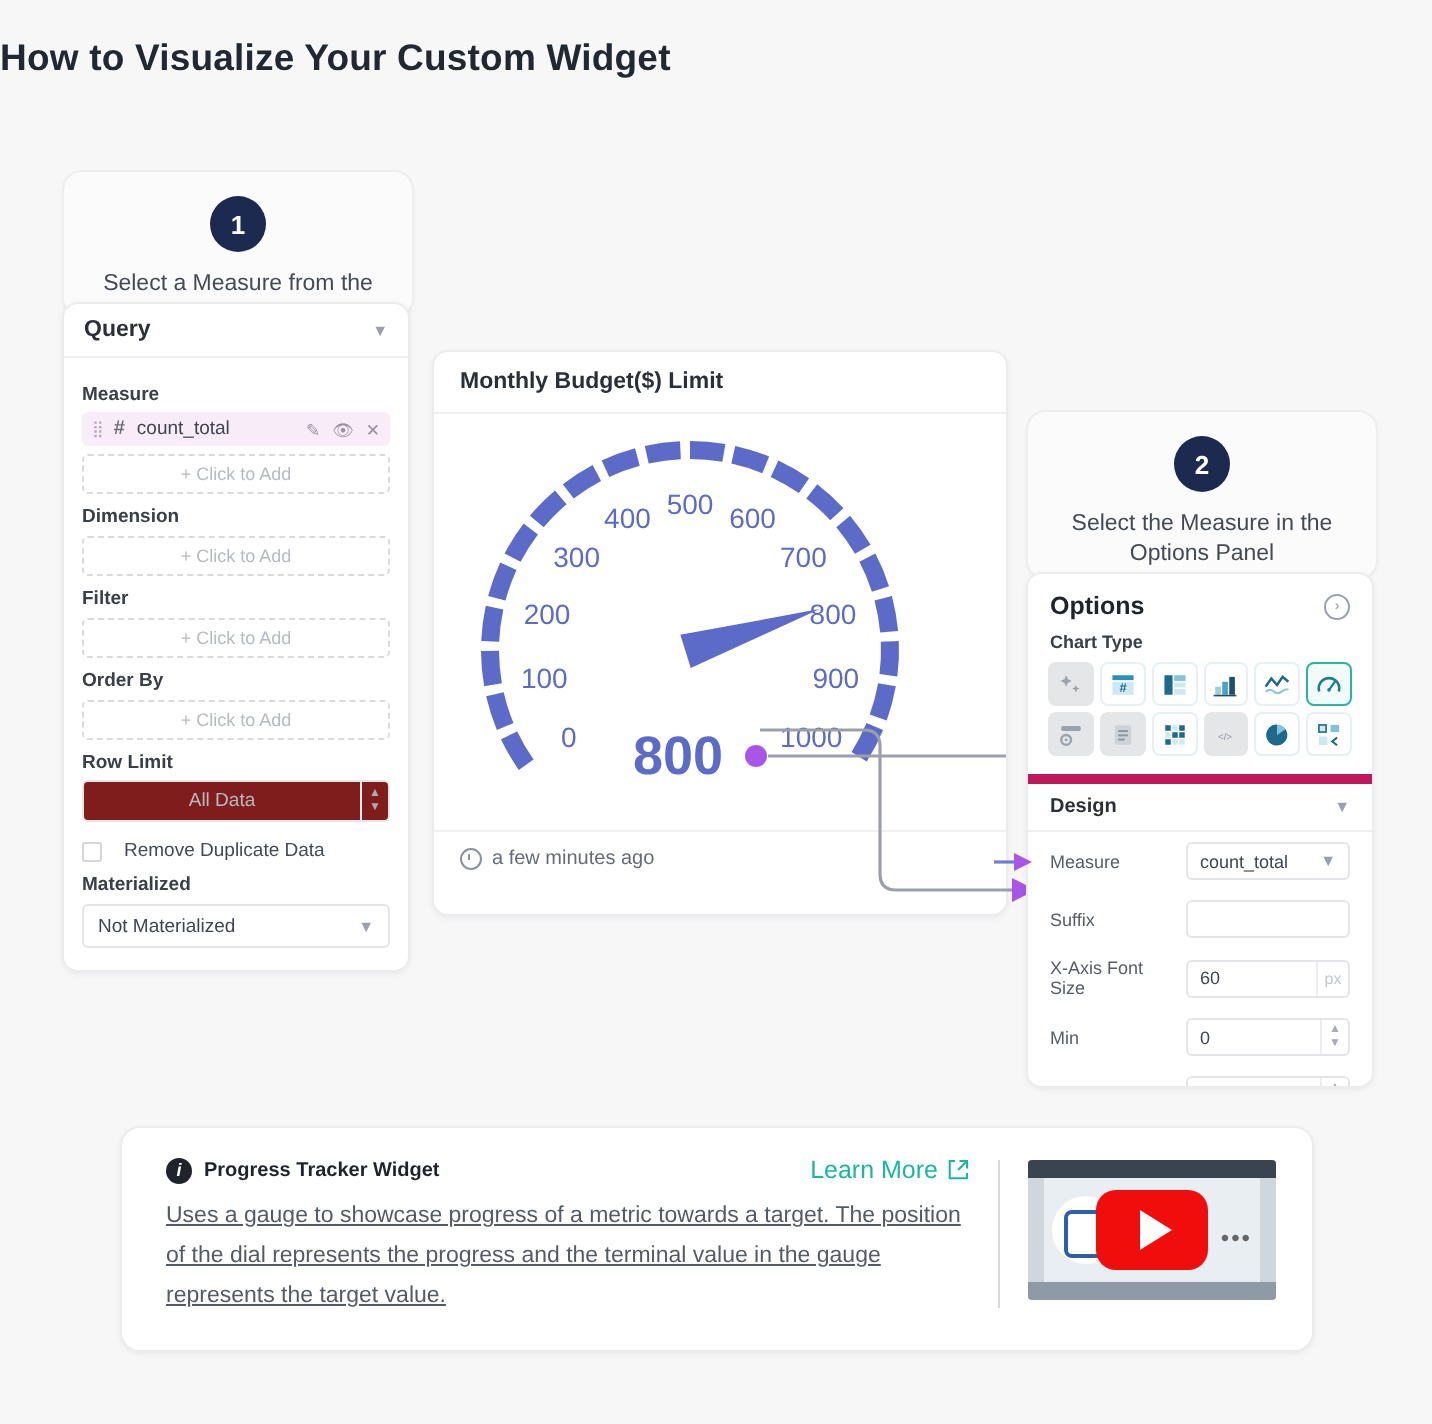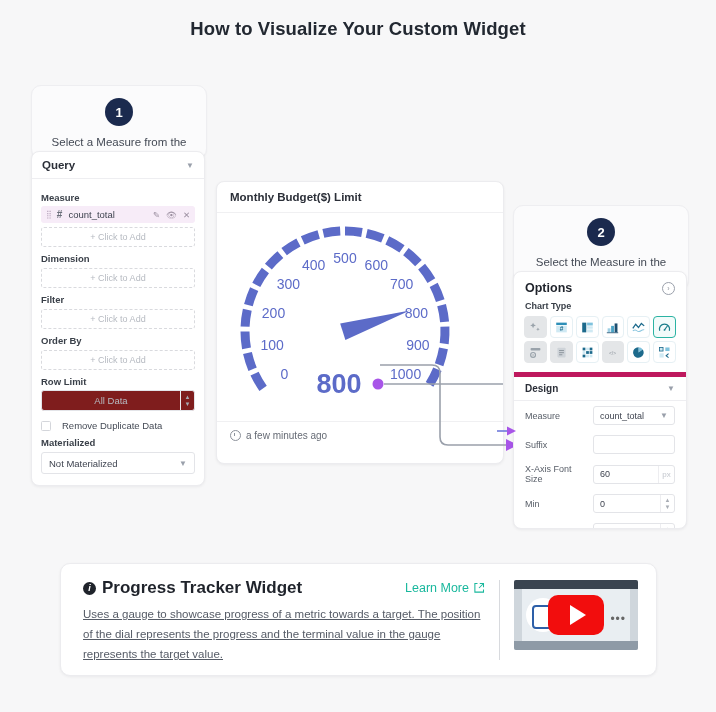--- a/index.html
+++ b/index.html
@@ -6,21 +6,21 @@
   body{
     width:716px;height:712px;
     background:#f7f7f8;
     font-family:"Liberation Sans", sans-serif;
     color:#2b2f38;
     overflow:hidden;
     position:relative;
   }
   .page-title{
     position:absolute;top:18px;left:0;width:716px;
-    text-align:center;font-size:18.5px;font-weight:bold;color:#222831;
+    text-align:left;font-size:18.5px;font-weight:bold;color:#222831;
     letter-spacing:.1px;
   }
 
   
   .card{
     background:#ffffff;border:1px solid #ececef;border-radius:8px;
     box-shadow:0 1px 3px rgba(20,20,40,.06);
   }
 
   
@@ -79,35 +79,35 @@
   .checkbox{width:8px;height:8px;border:1px solid #d4d6db;border-radius:1.5px;background:#fff;}
   .checkrow span{font-size:9.5px;color:#444a55;}
   .selectbox{
     border:1px solid #e3e4e8;border-radius:3px;height:20px;background:#fff;
     display:flex;align-items:center;padding:0 7px;font-size:9.5px;color:#3f4450;
     justify-content:space-between;margin-top:4px;
   }
   .selectbox .cv{color:#9aa0ab;font-size:8px;}
 
   
-  #gauge-card{position:absolute;left:216px;top:181px;width:286px;height:281px;overflow:hidden;}
+  #gauge-card{position:absolute;left:216px;top:175px;width:286px;height:281px;overflow:hidden;}
   .gc-head{padding:9px 13px;border-bottom:1px solid #f0f0f2;font-size:11.5px;font-weight:bold;color:#2b2f38;}
   .gc-body{height:208px;position:relative;}
   .gc-foot{
     border-top:1px solid #f0f0f2;height:27px;display:flex;align-items:center;gap:5px;
     padding:0 13px;font-size:10px;color:#666b75;
   }
   .clock{width:9px;height:9px;border:1px solid #8d929b;border-radius:50%;position:relative;flex:none;}
   .clock:after{content:"";position:absolute;left:3.3px;top:1.5px;width:1px;height:3px;background:#8d929b;}
 
   
   #connector{position:absolute;left:380px;top:355px;width:140px;height:100px;pointer-events:none;}
 
   
-  #options-panel{position:absolute;left:513px;top:271px;width:172px;height:256px;overflow:hidden;}
+  #options-panel{position:absolute;left:513px;top:286px;width:172px;height:256px;overflow:hidden;}
   .opt-head{display:flex;align-items:center;justify-content:space-between;padding:9px 11px 6px;}
   .opt-head .t{font-size:12.5px;font-weight:bold;color:#1f232b;}
   .circ-ic{width:11px;height:11px;border:1px solid #9aa0ab;border-radius:50%;
            display:flex;align-items:center;justify-content:center;font-size:7px;color:#8d929b;}
   .sec-label{font-size:9px;font-weight:bold;color:#3a4049;padding:0 11px;margin-bottom:5px;}
   .ct-grid{display:grid;grid-template-columns:repeat(6,1fr);gap:3px;padding:0 10px;}
   .ct-cell{
     height:20px;border-radius:4px;border:1px solid #e6f0f4;background:#fff;
     display:flex;align-items:center;justify-content:center;
   }
@@ -135,21 +135,21 @@
   
   #info-card{position:absolute;left:60px;top:563px;width:595px;height:111px;border-radius:10px;}
   .ic-inner{display:flex;padding:14px 18px 0 22px;gap:14px;}
   .ic-left{flex:1;}
   .ic-titlerow{display:flex;align-items:center;}
   .info-i{
     width:13px;height:13px;border-radius:50%;background:#1f232b;color:#fff;
     font-size:9px;font-weight:bold;font-style:italic;
     display:flex;align-items:center;justify-content:center;margin-right:6px;flex:none;
   }
-  .ic-title{font-size:17px;font-weight:bold;color:#1f232b;}
+  .ic-title{font-size:10px;font-weight:bold;color:#1f232b;}
   .learn{margin-left:auto;display:flex;align-items:center;gap:4px;color:#19b89d;font-size:12.5px;}
   .ic-desc{font-size:11.5px;color:#555b66;line-height:20px;margin-top:6px;max-width:420px;text-decoration:underline;}
   .vsep{width:1px;background:#d8dade;margin:2px 0 4px;}
   .thumb{
     width:124px;height:70px;border-radius:2px;overflow:hidden;position:relative;
     background:#cfd6dc;flex:none;margin-top:2px;
   }
   .thumb .bar-top{position:absolute;left:0;top:0;width:100%;height:9px;background:#3a4450;}
   .thumb .bar-bottom{position:absolute;left:0;bottom:0;width:100%;height:9px;background:#8e9aa6;}
   .thumb .sheet{position:absolute;left:8px;top:9px;right:8px;bottom:9px;background:#e9eef2;}

